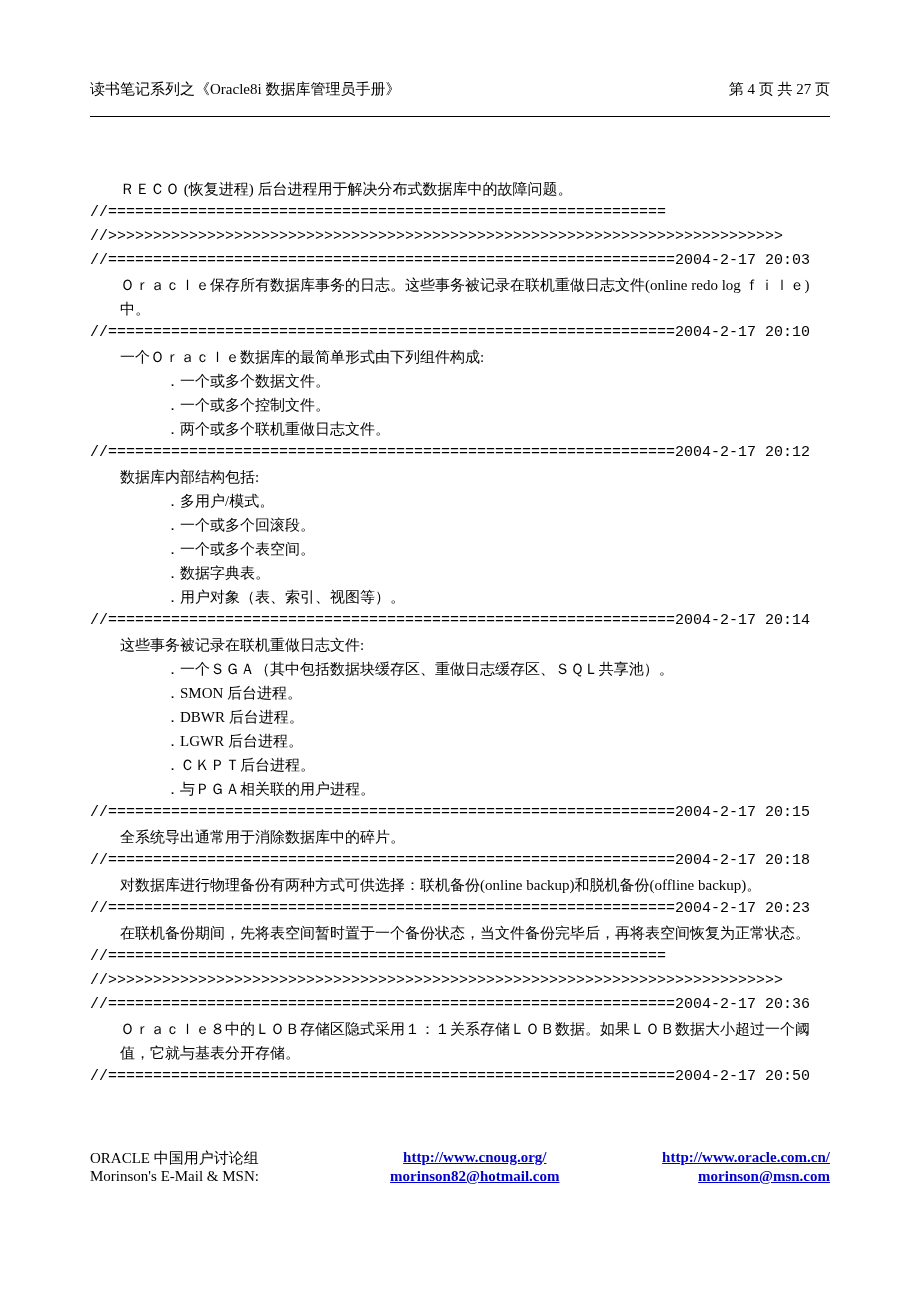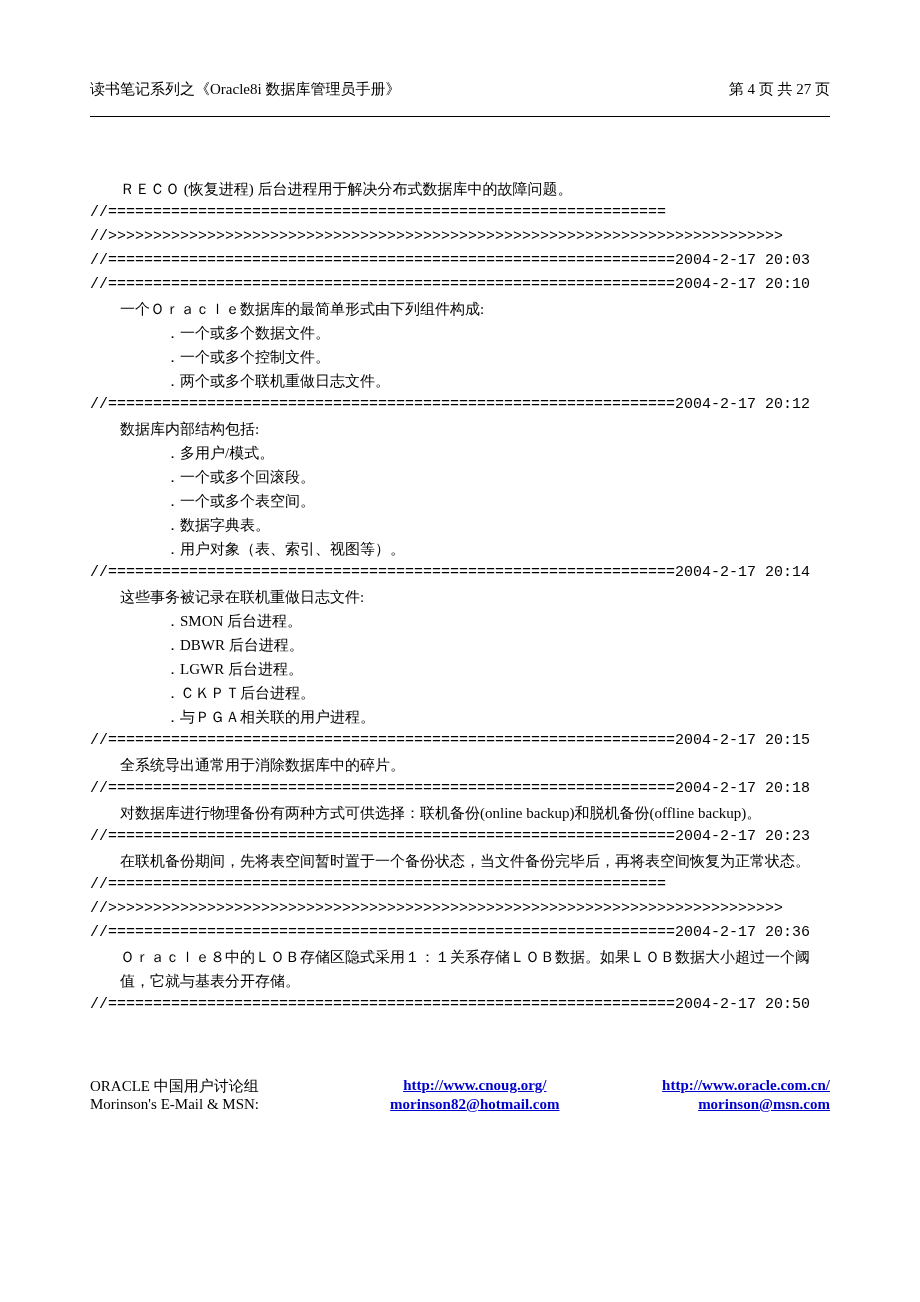--- a/index.html
+++ b/index.html
@@ -35,21 +35,21 @@
     }
     .indent1 { padding-left: 2em; }
     .indent2 { padding-left: 5em; }
     .mono { font-family: "Courier New", monospace; }
     .footer {
       margin-top: 60px;
       font-size: 15px;
     }
     .footer-row {
       display: flex;
-      justify-content: flex-end;
+      justify-content: space-between;
     }
     .footer a {
       color: #0000cc;
       text-decoration: underline;
       font-weight: bold;
     }
     .footer .col-left { width: 36%; }
     .footer .col-mid { width: 32%; text-align: center; }
     .footer .col-right { width: 32%; text-align: right; }
   </style>
@@ -61,34 +61,36 @@
   <div class="header">
     <span>读书笔记系列之《Oracle8i 数据库管理员手册》</span>
     <span>第 4 页  共 27 页</span>
   </div>
 
   <div class="content">
     <p class="indent1">ＲＥＣＯ (恢复进程) 后台进程用于解决分布式数据库中的故障问题。</p>
     <p class="mono">//==============================================================</p>
     <p class="mono">//&gt;&gt;&gt;&gt;&gt;&gt;&gt;&gt;&gt;&gt;&gt;&gt;&gt;&gt;&gt;&gt;&gt;&gt;&gt;&gt;&gt;&gt;&gt;&gt;&gt;&gt;&gt;&gt;&gt;&gt;&gt;&gt;&gt;&gt;&gt;&gt;&gt;&gt;&gt;&gt;&gt;&gt;&gt;&gt;&gt;&gt;&gt;&gt;&gt;&gt;&gt;&gt;&gt;&gt;&gt;&gt;&gt;&gt;&gt;&gt;&gt;&gt;&gt;&gt;&gt;&gt;&gt;&gt;&gt;&gt;&gt;&gt;&gt;&gt;&gt;</p>
     <p class="mono">//===============================================================2004-2-17 20:03</p>
+    <p class="indent1">Ｏｒａｃｌｅ保存所有数据库事务的日志。这些事务被记录在联机重做日志文件(online redo log ｆｉｌｅ)中。</p>
     <p class="mono">//===============================================================2004-2-17 20:10</p>
     <p class="indent1">一个Ｏｒａｃｌｅ数据库的最简单形式由下列组件构成:</p>
     <p class="indent2">．一个或多个数据文件。</p>
     <p class="indent2">．一个或多个控制文件。</p>
     <p class="indent2">．两个或多个联机重做日志文件。</p>
     <p class="mono">//===============================================================2004-2-17 20:12</p>
     <p class="indent1">数据库内部结构包括:</p>
     <p class="indent2">．多用户/模式。</p>
     <p class="indent2">．一个或多个回滚段。</p>
     <p class="indent2">．一个或多个表空间。</p>
     <p class="indent2">．数据字典表。</p>
     <p class="indent2">．用户对象（表、索引、视图等）。</p>
     <p class="mono">//===============================================================2004-2-17 20:14</p>
     <p class="indent1">这些事务被记录在联机重做日志文件:</p>
+    <p class="indent2">．一个ＳＧＡ（其中包括数据块缓存区、重做日志缓存区、ＳＱＬ共享池）。</p>
     <p class="indent2">．SMON 后台进程。</p>
     <p class="indent2">．DBWR 后台进程。</p>
     <p class="indent2">．LGWR 后台进程。</p>
     <p class="indent2">．ＣＫＰＴ后台进程。</p>
     <p class="indent2">．与ＰＧＡ相关联的用户进程。</p>
     <p class="mono">//===============================================================2004-2-17 20:15</p>
     <p class="indent1">全系统导出通常用于消除数据库中的碎片。</p>
     <p class="mono">//===============================================================2004-2-17 20:18</p>
     <p class="indent1">对数据库进行物理备份有两种方式可供选择：联机备份(online backup)和脱机备份(offline backup)。</p>
     <p class="mono">//===============================================================2004-2-17 20:23</p>

